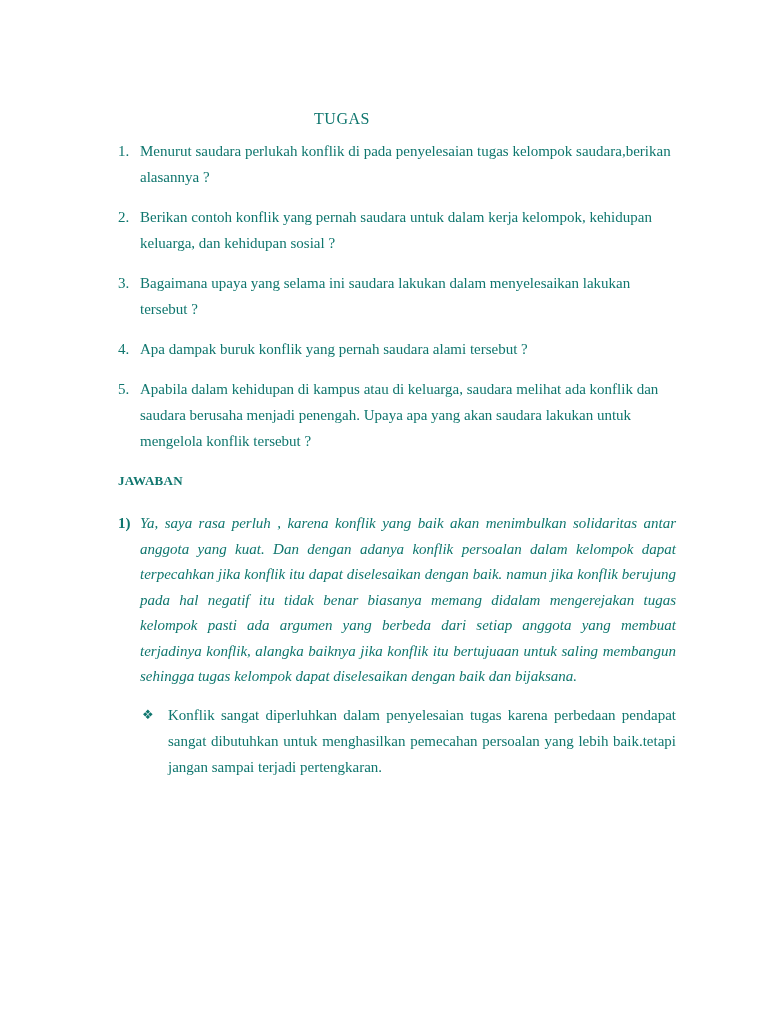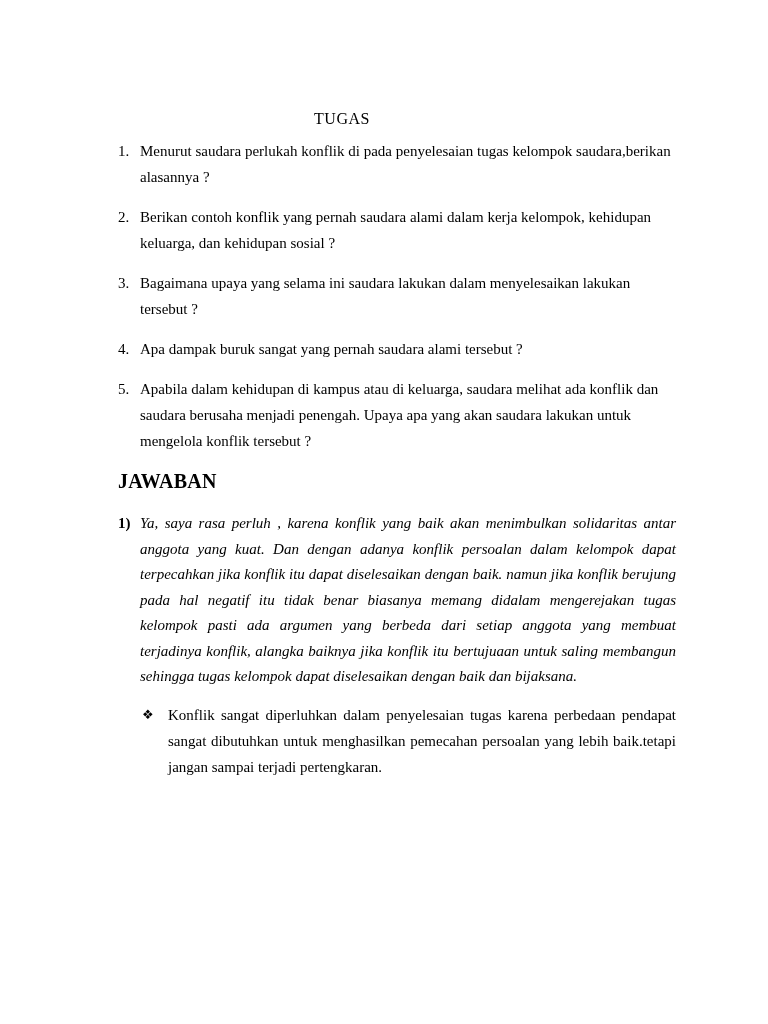--- a/index.html
+++ b/index.html
@@ -5,21 +5,21 @@
   * { margin: 0; padding: 0; box-sizing: border-box; }
   html, body {
     background: #ffffff;
   }
   .page {
     position: relative;
     width: 768px;
     height: 1024px;
     background: #ffffff;
     font-family: "Liberation Serif", "DejaVu Serif", serif;
-    color: #000000;
+    color: #0f766e;
     overflow: hidden;
   }
   .content {
     position: absolute;
     top: 106px;
     left: 118px;
     width: 558px;
   }
   .doc-title {
     width: 558px;
@@ -40,21 +40,21 @@
   .q-num {
     width: 22px;
     flex: 0 0 22px;
   }
   .q-text {
     width: 536px;
     text-align: left;
   }
   .answers-heading {
     font-weight: bold;
-    font-size: 20px;
+    font-size: 13px;
     line-height: 26px;
     margin-top: 14px;
     margin-bottom: 17px;
     letter-spacing: 0.3px;
   }
   .a-item {
     display: flex;
     font-size: 15px;
     line-height: 25.5px;
   }
@@ -94,31 +94,31 @@
 
     <div class="doc-title">TUGAS</div>
 
     <div class="q-item">
       <div class="q-num">1.</div>
       <div class="q-text">Menurut saudara perlukah konflik di pada penyelesaian tugas kelompok saudara,berikan alasannya ?</div>
     </div>
 
     <div class="q-item">
       <div class="q-num">2.</div>
-      <div class="q-text">Berikan contoh konflik yang pernah saudara alami dalam kerja kelompok, kehidupan keluarga, dan kehidupan sosial ?</div>
+      <div class="q-text">Berikan contoh konflik yang pernah saudara untuk dalam kerja kelompok, kehidupan keluarga, dan kehidupan sosial ?</div>
     </div>
 
     <div class="q-item">
       <div class="q-num">3.</div>
       <div class="q-text">Bagaimana upaya yang selama ini saudara lakukan dalam menyelesaikan lakukan tersebut ?</div>
     </div>
 
     <div class="q-item">
       <div class="q-num">4.</div>
-      <div class="q-text">Apa dampak buruk sangat yang pernah saudara alami tersebut ?</div>
+      <div class="q-text">Apa dampak buruk konflik yang pernah saudara alami tersebut ?</div>
     </div>
 
     <div class="q-item">
       <div class="q-num">5.</div>
       <div class="q-text">Apabila dalam kehidupan di kampus atau di keluarga, saudara melihat ada konflik dan saudara berusaha menjadi penengah. Upaya apa yang akan saudara lakukan untuk mengelola konflik tersebut ?</div>
     </div>
 
     <div class="answers-heading">JAWABAN</div>
 
     <div class="a-item">

